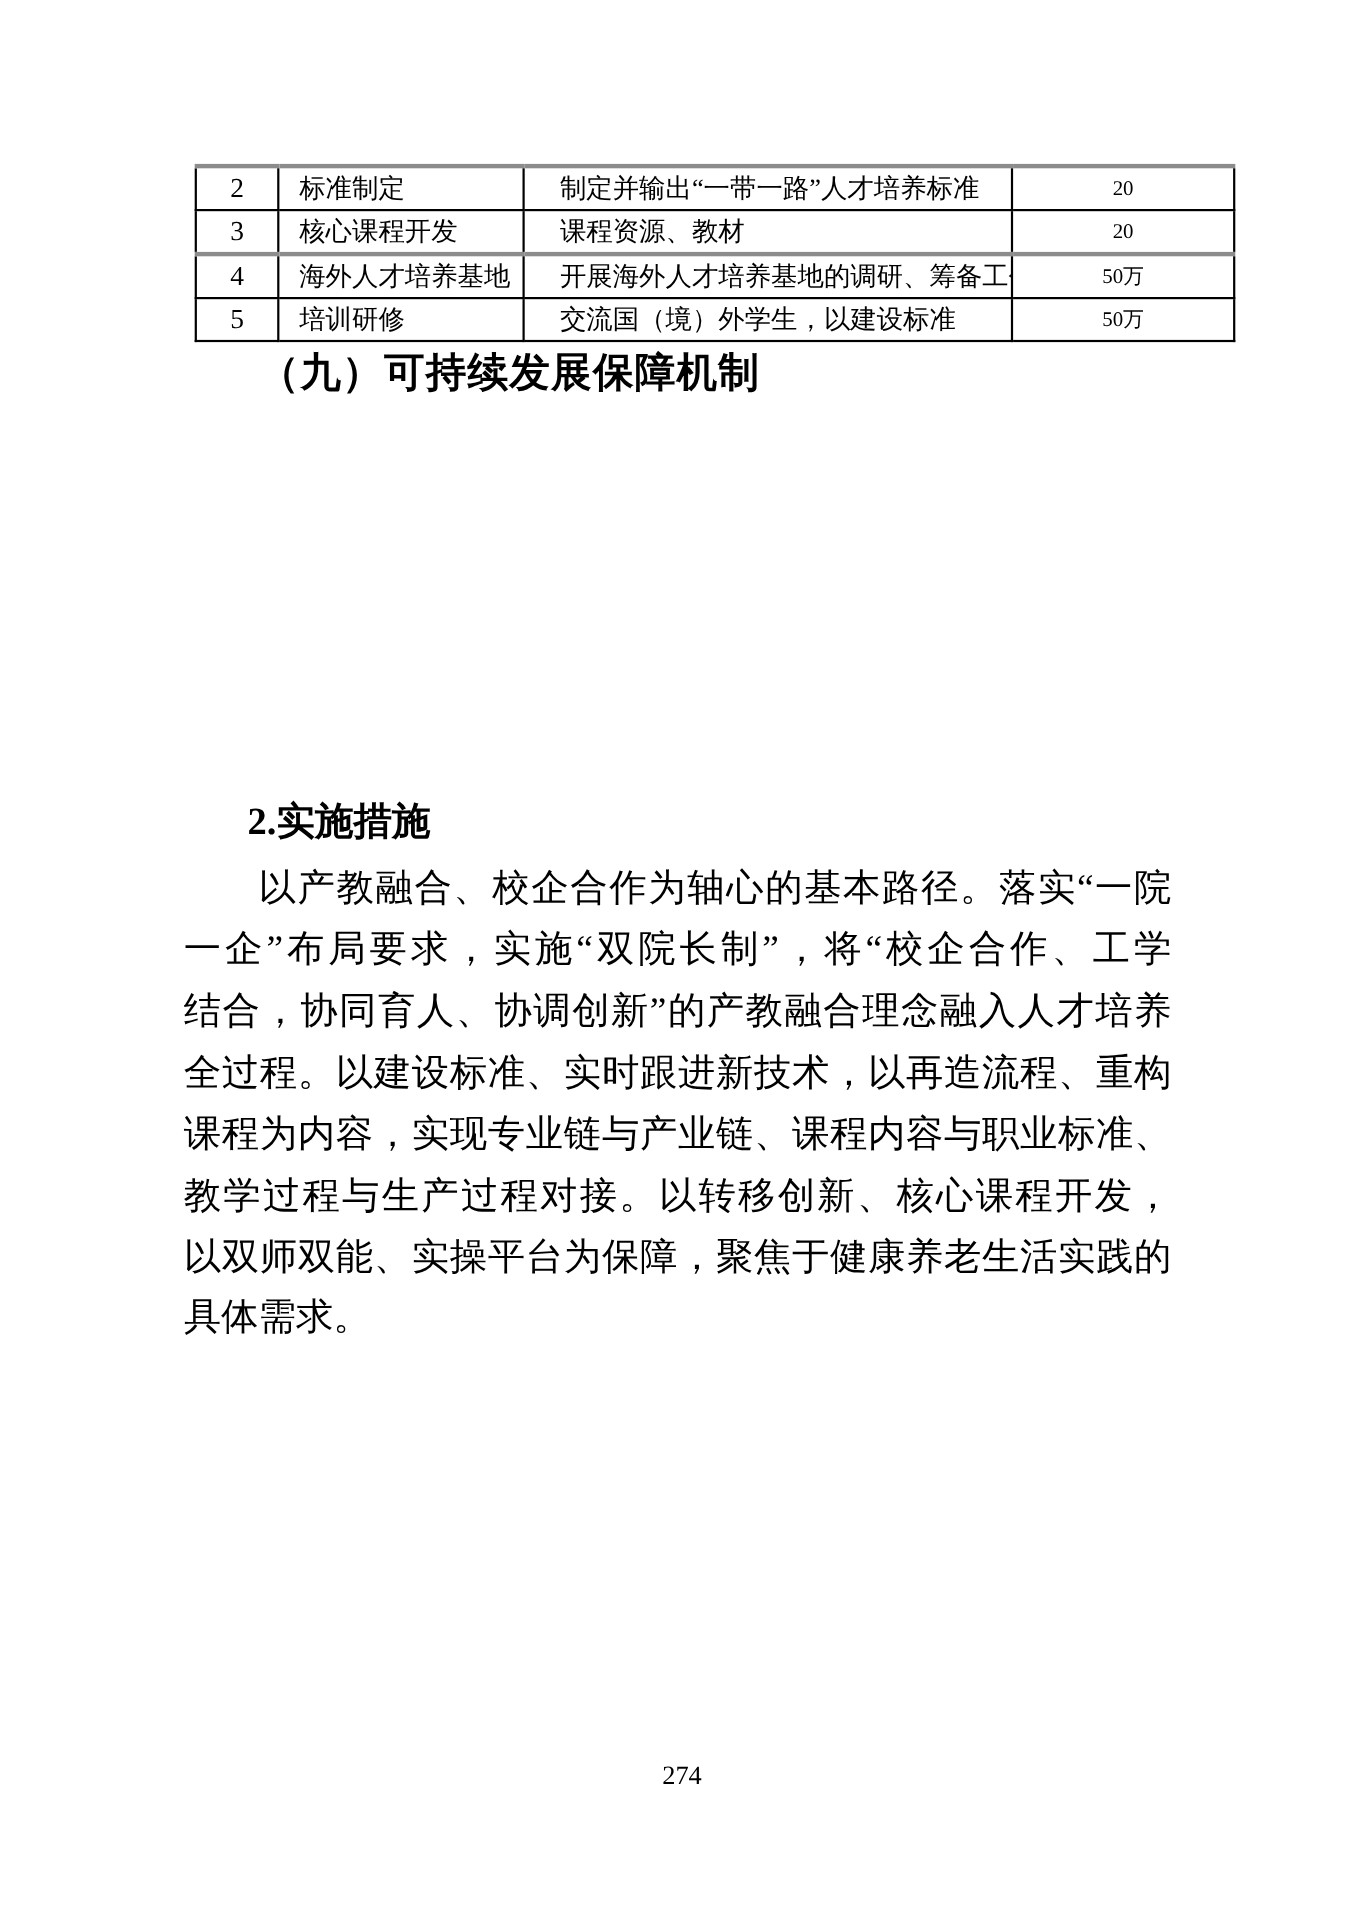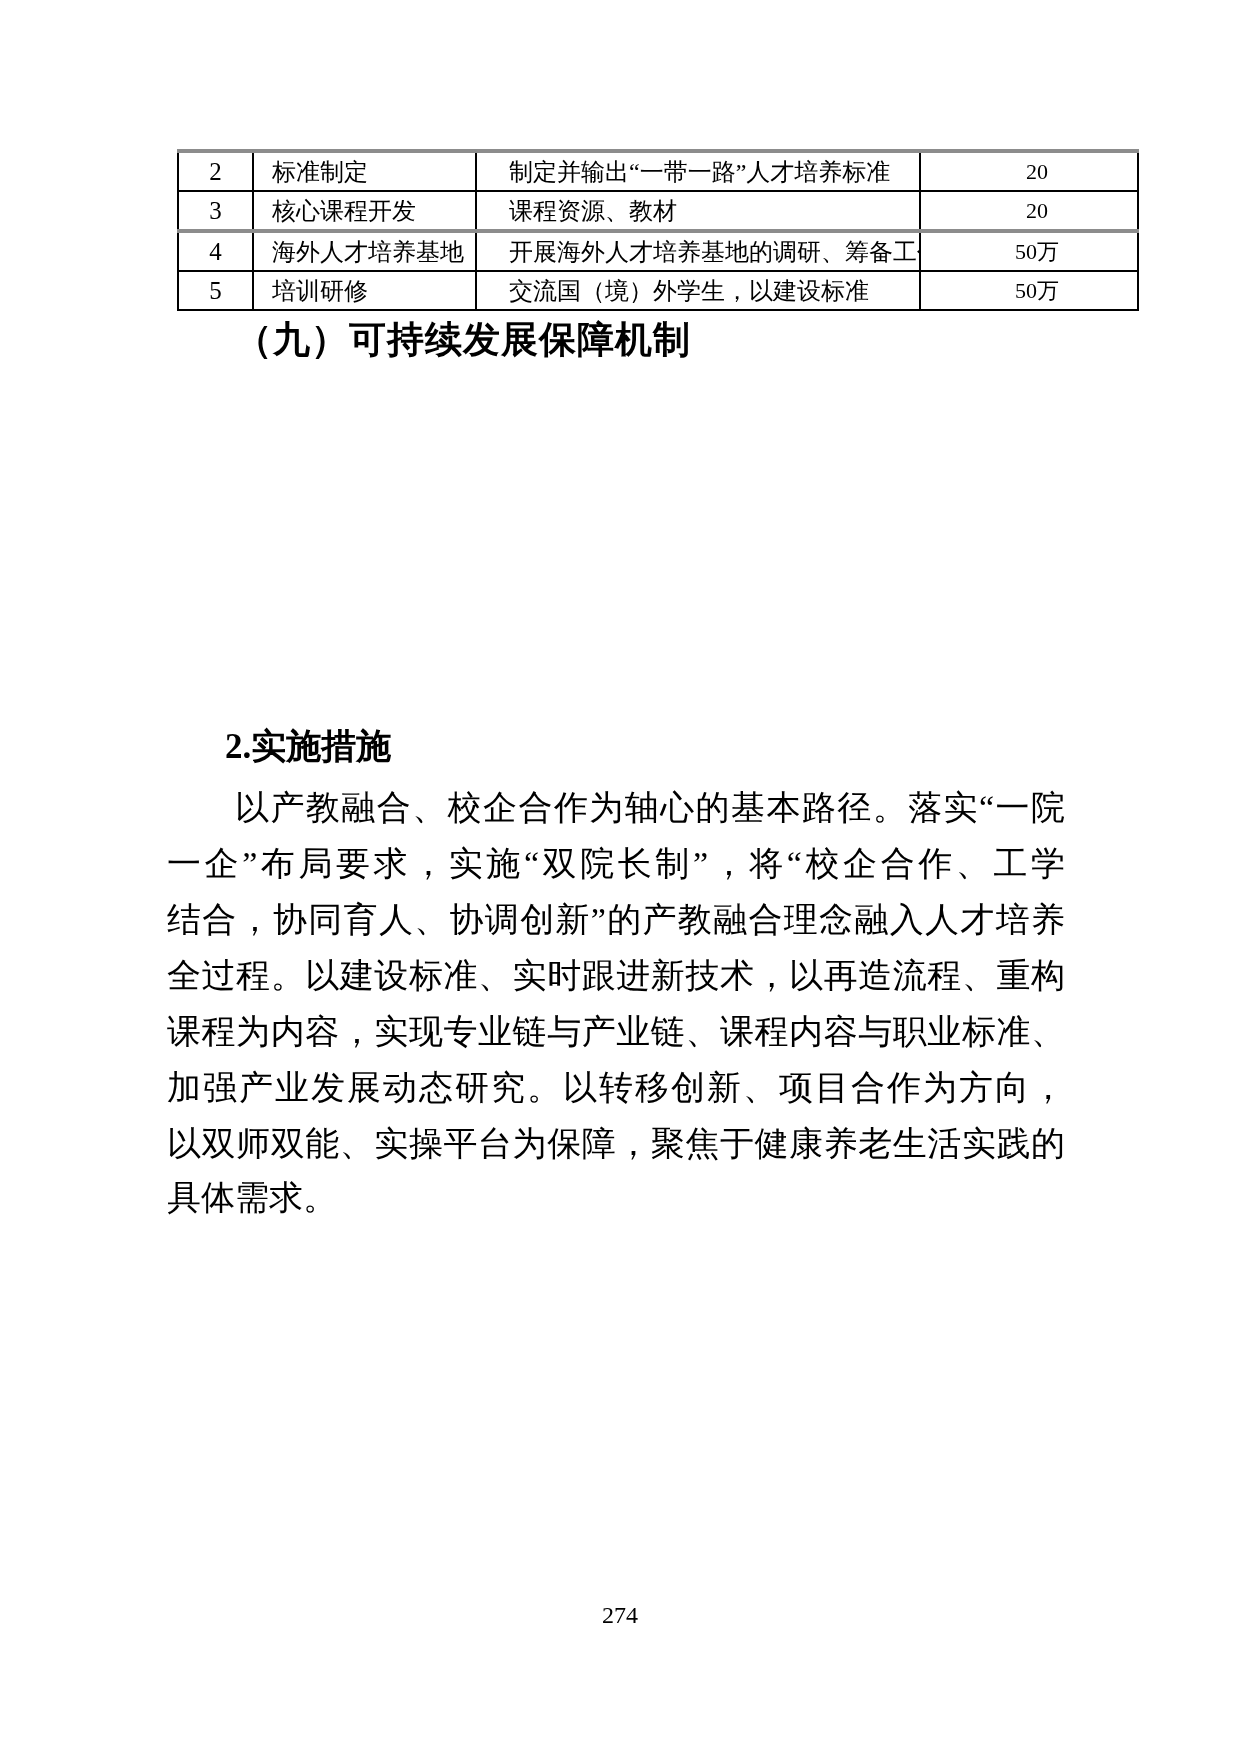--- a/index.html
+++ b/index.html
@@ -24,21 +24,21 @@
     font-size:24px;
     line-height:26px;
     vertical-align:middle;
     padding:0;
     white-space:nowrap;
     overflow:hidden;
   }
   .budget-table .c-no{width:73px;text-align:center;font-size:25px;}
   .budget-table .c-item{width:203px;text-align:left;padding-left:18px;}
   .budget-table .c-desc{width:410px;text-align:left;padding-left:32px;}
-  .budget-table .c-amt{width:200px;text-align:center;font-size:22px;padding-left:16px;}
+  .budget-table .c-amt{width:200px;text-align:center;font-size:19px;}
   .budget-table tr.first td{border-top:4px solid #8c8c8c;}
   .budget-table tr.thick-top td{border-top:4px solid #8c8c8c;}
 
   
   .sec-heading{
     position:absolute;left:167px;width:898px;
     font-size:37px;font-weight:700;
     line-height:48px;
     text-indent:68px;
     letter-spacing:1px;
@@ -109,20 +109,20 @@
 
 
   <div class="sub-heading" style="top:724px;">2.实施措施</div>
 
   <div class="para" style="top:780px;">
     <div class="line first">以产教融合、校企合作为轴心的基本路径。落实“一院</div>
     <div class="line">一企”布局要求，实施“双院长制”，将“校企合作、工学</div>
     <div class="line">结合，协同育人、协调创新”的产教融合理念融入人才培养</div>
     <div class="line">全过程。以建设标准、实时跟进新技术，以再造流程、重构</div>
     <div class="line">课程为内容，实现专业链与产业链、课程内容与职业标准、</div>
-    <div class="line">加强产业发展动态研究。以转移创新、项目合作为方向，</div>
+    <div class="line">教学过程与生产过程对接。以转移创新、核心课程开发，</div>
     <div class="line">以双师双能、实操平台为保障，聚焦于健康养老生活实践的</div>
     <div class="line last">具体需求。</div>
   </div>
 
   <div class="page-number">274</div>
 
 </div>
 
 </body></html>

